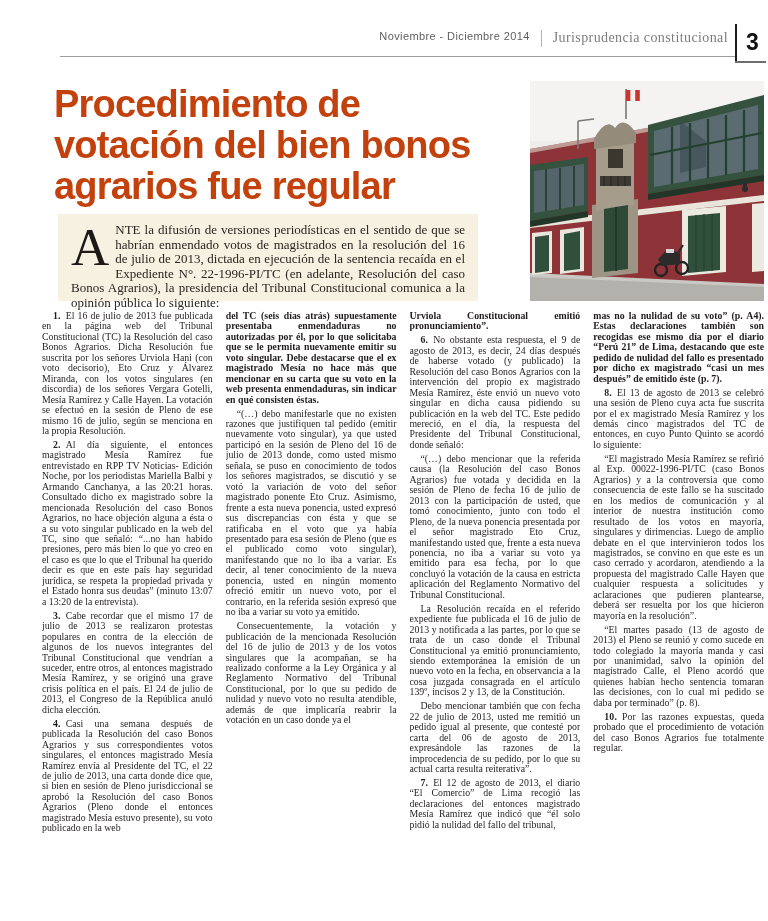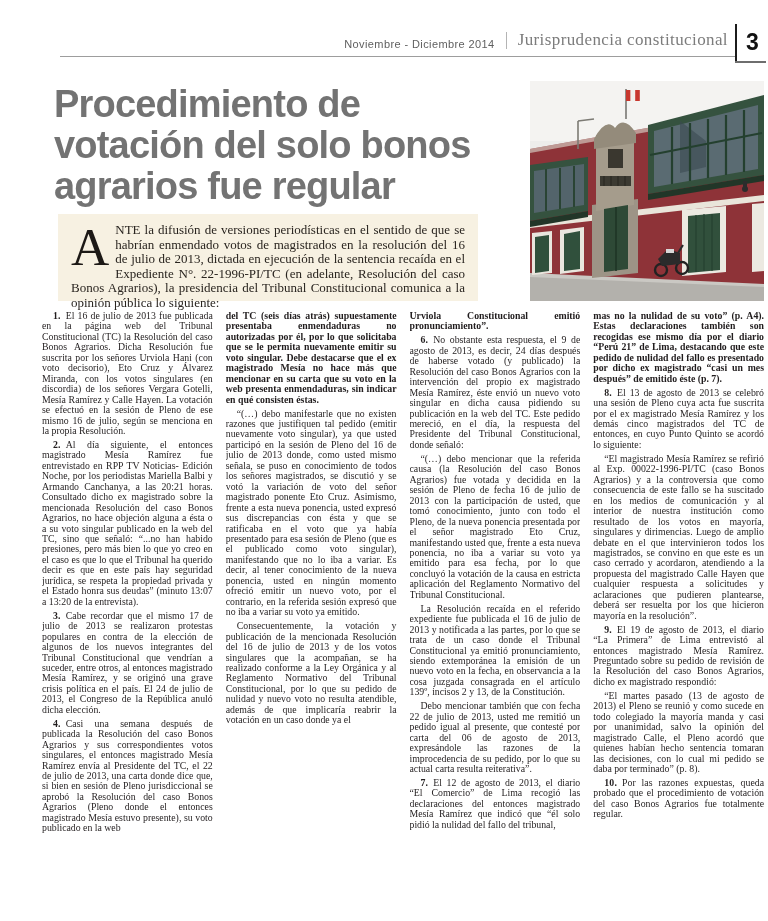--- a/index.html
+++ b/index.html
@@ -2,33 +2,33 @@
 <html lang="es"><head>
 <meta charset="utf-8">
 <style>
   html,body{margin:0;padding:0;background:#ffffff;}
   .page{position:relative;width:768px;height:921px;background:#ffffff;overflow:hidden;
         font-family:"Liberation Serif", serif;color:#221e1f;}
 
   
   .header-rule{position:absolute;left:60px;top:56px;width:676px;height:1px;background:#9d9d9d;}
   .header-meta{position:absolute;top:30px;left:60px;width:668px;display:flex;justify-content:flex-end;
-               align-items:flex-end;gap:11px;}
+               align-items:flex-start;gap:11px;}
   .issue{font-family:"Liberation Sans",sans-serif;font-size:11px;color:#5f5f5f;letter-spacing:.4px;}
   .meta-div{width:1px;height:17px;background:#b4b4b4;align-self:flex-end;margin-bottom:1px;}
-  .section{font-family:"Liberation Serif",serif;font-size:17px;color:#7c7c7c;letter-spacing:.4px;}
+  .section{font-family:"Liberation Serif",serif;font-size:14px;color:#7c7c7c;letter-spacing:.4px;}
   .page-num-box{position:absolute;left:735px;top:24px;width:31px;height:37px;border-left:2px solid #1c1c1c;
                 display:flex;align-items:center;justify-content:center;
                 font-family:"Liberation Sans",sans-serif;font-weight:bold;font-size:23px;color:#111;}
   .page-num-rule{position:absolute;left:735px;top:61px;width:31px;height:2px;background:#6e6e6e;}
 
   
   .title{position:absolute;left:54px;top:84px;width:470px;
          font-family:"Liberation Sans",sans-serif;font-weight:bold;font-size:38px;line-height:41px;
-         color:#737373;letter-spacing:-0.8px;}
+         color:#c2410c;letter-spacing:-0.8px;}
 
   
   .photo{position:absolute;left:530px;top:81px;width:234px;height:220px;overflow:hidden;}
 
   
   .intro{position:absolute;left:58px;top:214px;width:394px;height:71px;background:#f7f1e2;
          padding:9px 13px 7px 13px;font-size:13px;line-height:14.6px;text-align:justify;color:#29241f;}
   .dropcap{float:left;font-size:53px;line-height:41px;padding:4px 6px 0 0;color:#1d1916;}
 
   
@@ -48,21 +48,21 @@
   <div class="header-meta">
     <span class="issue">Noviembre - Diciembre  2014</span>
     <span class="meta-div"></span>
     <span class="section">Jurisprudencia constitucional</span>
   </div>
   <div class="page-num-box">3</div>
   <div class="page-num-rule"></div>
 
   <div class="title">
     <div>Procedimiento de</div>
-    <div>votación del solo bonos</div>
+    <div>votación del bien bonos</div>
     <div>agrarios fue regular</div>
   </div>
 
   <div class="photo">
     <svg width="234" height="220" viewBox="0 0 234 220">
 
       <rect x="0" y="0" width="234" height="220" fill="#ededeb"></rect>
       <rect x="0" y="0" width="234" height="60" fill="#f4f3f1"></rect>
 
       <polygon points="0,190 234,201 234,220 0,220" fill="#b3b1ac"></polygon>
@@ -168,19 +168,18 @@
         <p class="bp"><b class="pnum">6.</b>No obstante esta respuesta, el 9 de agosto de 2013, es decir, 24 días después de haberse votado (y publicado) la Resolución del caso Bonos Agrarios con la intervención del propio ex magistrado Mesía Ramírez, éste envió un nuevo voto singular en dicha causa pidiendo su publicación en la web del TC. Este pedido mereció, en el día, la respuesta del Presidente del Tribunal Constitucional, donde señaló:</p>
         <p class="bp">“(…) debo mencionar que la referida causa (la Resolución del caso Bonos Agrarios) fue votada y decidida en la sesión de Pleno de fecha 16 de julio de 2013 con la participación de usted, que tomó conocimiento, junto con todo el Pleno, de la nueva ponencia presentada por el señor magistrado Eto Cruz, manifestando usted que, frente a esta nueva ponencia, no iba a variar su voto ya emitido para esa fecha, por lo que concluyó la votación de la causa en estricta aplicación del Reglamento Normativo del Tribunal Constitucional.</p>
         <p class="bp">La Resolución recaída en el referido expediente fue publicada el 16 de julio de 2013 y notificada a las partes, por lo que se trata de un caso donde el Tribunal Constitucional ya emitió pronunciamiento, siendo extemporánea la emisión de un nuevo voto en la fecha, en observancia a la cosa juzgada consagrada en el artículo 139º, incisos 2 y 13, de la Constitución.</p>
         <p class="bp">Debo mencionar también que con fecha 22 de julio de 2013, usted me remitió un pedido igual al presente, que contesté por carta del 06 de agosto de 2013, expresándole las razones de la improcedencia de su pedido, por lo que su actual carta resulta reiterativa”.</p>
         <p class="bp"><b class="pnum">7.</b>El 12 de agosto de 2013, el diario “El Comercio” de Lima recogió las declaraciones del entonces magistrado Mesía Ramírez que indicó que “él solo pidió  la nulidad del fallo del tribunal,</p>
       </div>
     <div class="col">
         <p class="bp cont">mas no la nulidad de su voto” (p. A4). Estas declaraciones también son recogidas ese mismo día por el diario “Perú 21” de Lima, destacando que este pedido de nulidad del fallo es presentado por dicho ex magistrado “casi un mes después” de emitido éste (p. 7).</p>
         <p class="bp"><b class="pnum">8.</b>El 13 de agosto de 2013 se celebró una sesión de Pleno cuya acta fue suscrita por el ex magistrado Mesía Ramírez y los demás cinco magistrados del TC de entonces, en cuyo Punto Quinto se acordó lo siguiente:</p>
         <p class="bp">“El magistrado Mesía Ramírez se refirió al Exp. 00022-1996-PI/TC (caso Bonos Agrarios) y a la controversia que como consecuencia de este fallo se ha suscitado en los medios de comunicación y al interior de nuestra institución como resultado de los votos en mayoría, singulares y dirimencias. Luego de amplio debate en el que intervinieron todos los magistrados, se convino en que este es un caso cerrado y acordaron, atendiendo a la propuesta del magistrado Calle Hayen que cualquier respuesta a solicitudes y aclaraciones que pudieren plantearse, deberá ser resuelta por los que hicieron mayoría en la resolución”.</p>
-        <p class="bp"><b class="pnum">9.</b>El 19 de agosto de 2013, el diario “La Primera” de Lima entrevistó al entonces magistrado Mesía Ramírez. Preguntado sobre su pedido de revisión de la Resolución del caso Bonos Agrarios, dicho ex magistrado respondió:</p>
         <p class="bp">“El martes pasado (13 de agosto de 2013) el Pleno se reunió y como sucede en todo colegiado la mayoría manda y casi por unanimidad, salvo la opinión del magistrado Calle, el Pleno acordó que quienes habían hecho sentencia tomaran las decisiones, con lo cual mi pedido se daba por terminado” (p. 8).</p>
         <p class="bp"><b class="pnum">10.</b>Por las razones expuestas, queda probado que el procedimiento de votación del caso Bonos Agrarios fue totalmente regular.</p>
       </div>
   </div>
 
 </div>
 
 </body></html>

